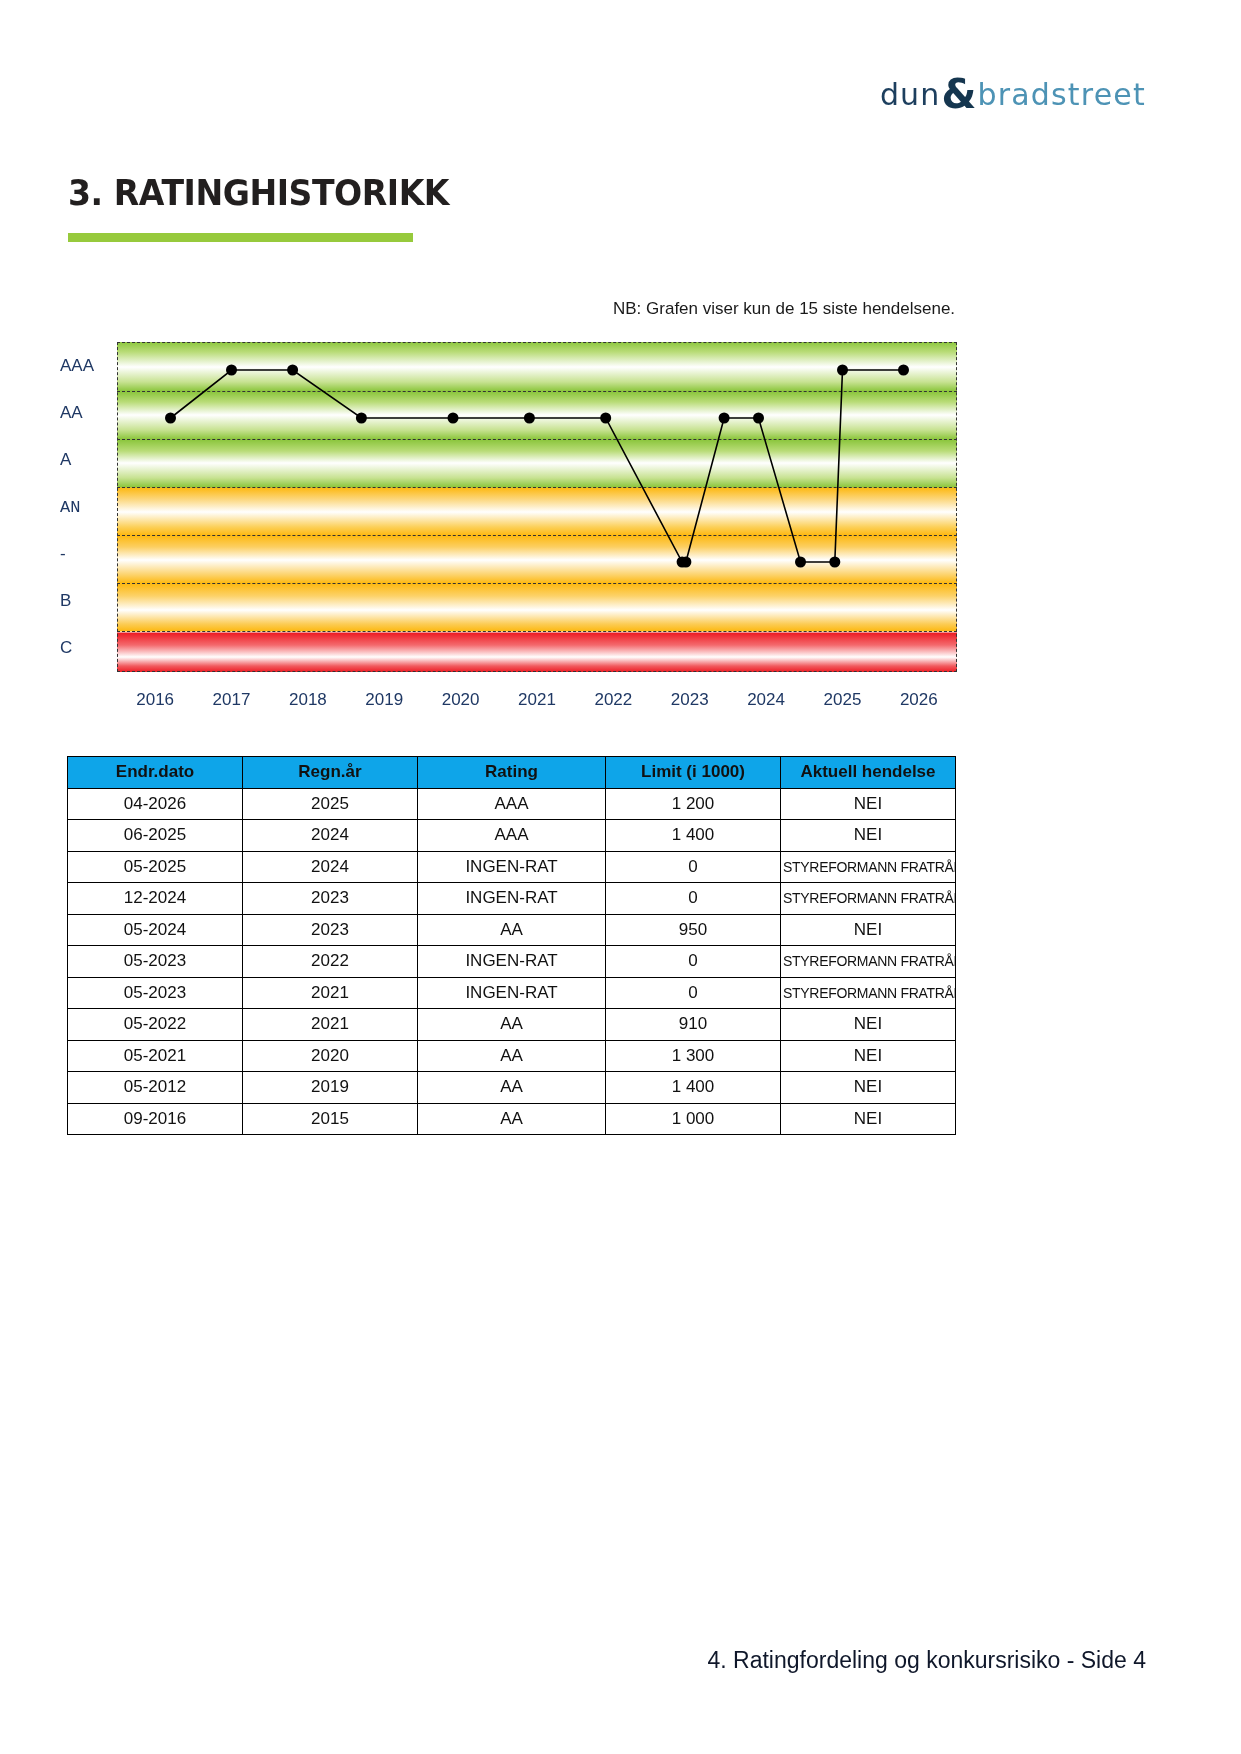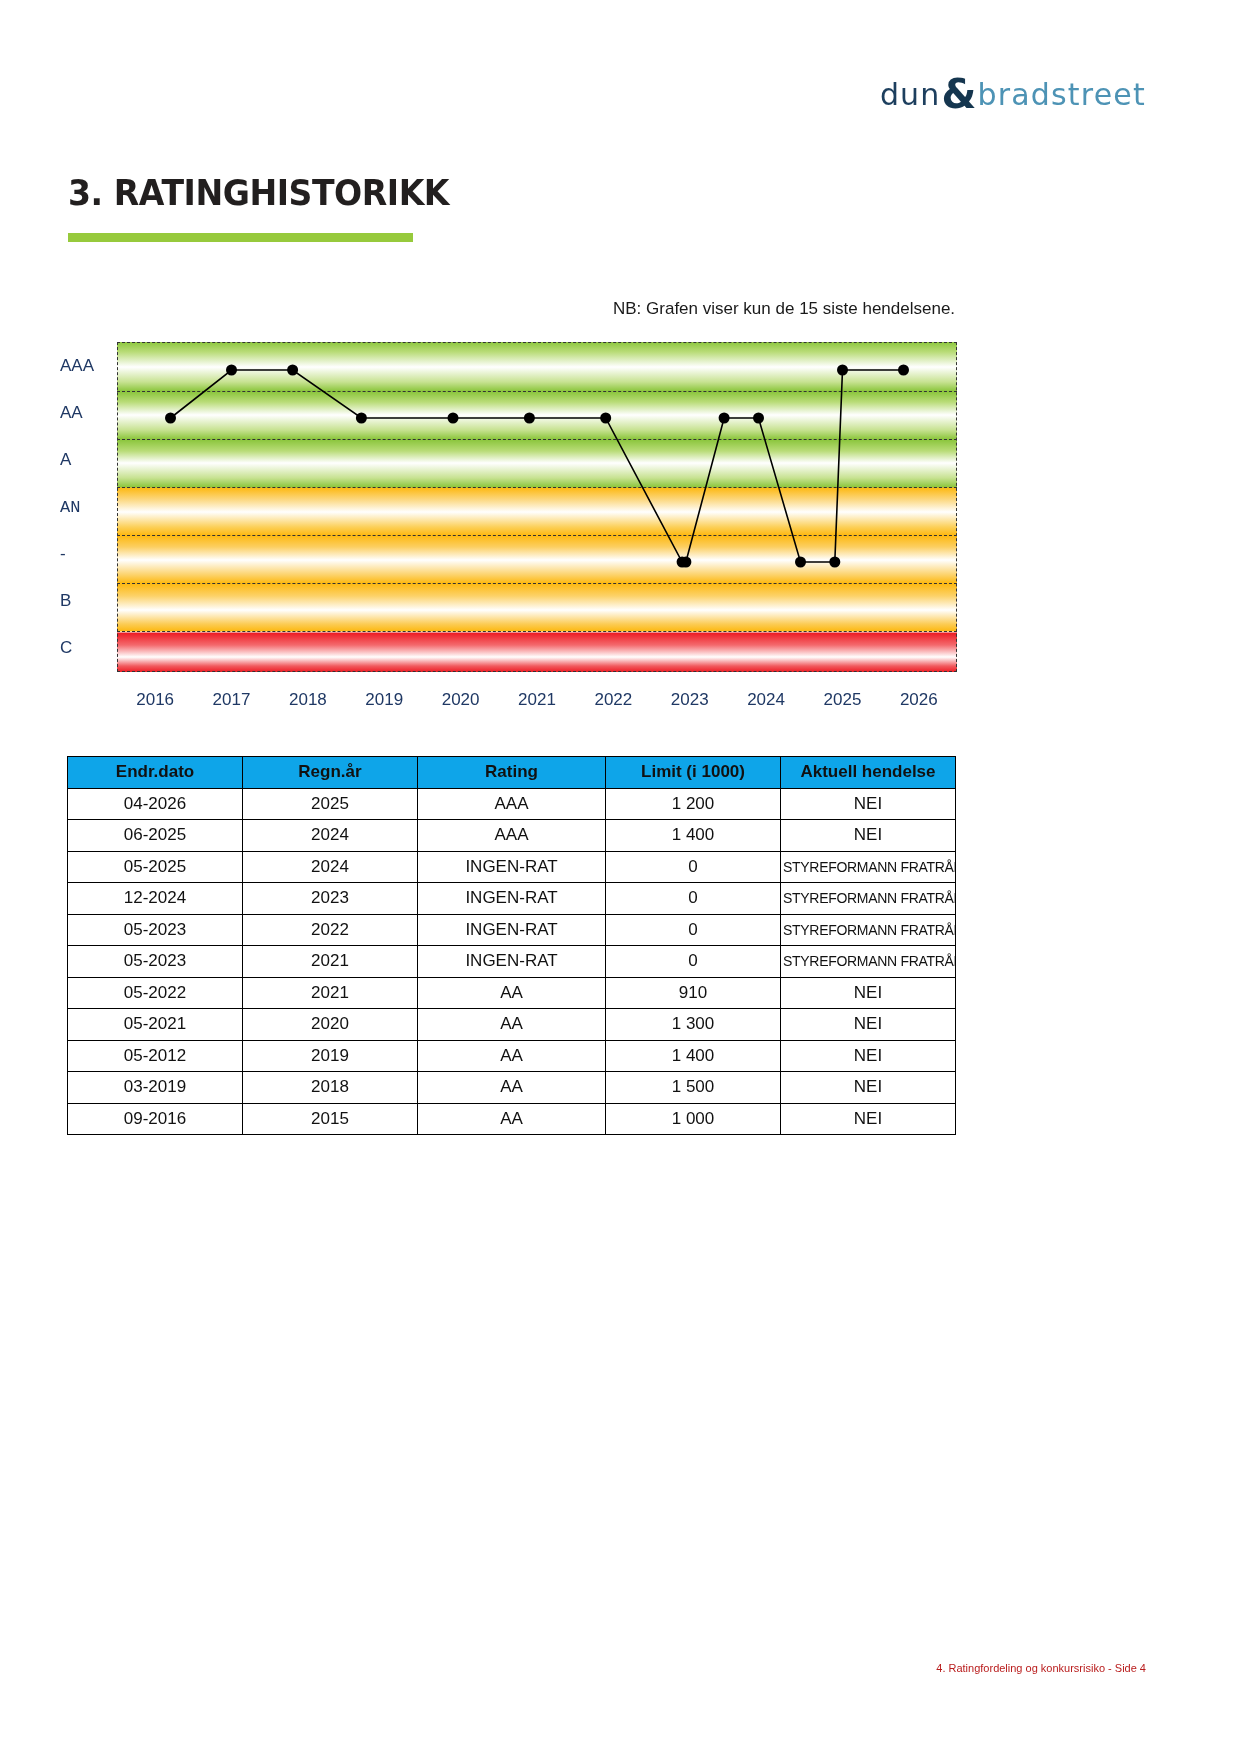--- a/index.html
+++ b/index.html
@@ -206,22 +206,22 @@
   .col-rating{ width: 188px; }
   .col-limit { width: 175px; }
   .col-event { width: 175px; }
   td.evt-long { font-size: 14px; letter-spacing: -0.3px; }
 
   
   .footer {
     position: absolute;
     bottom: 80px;
     right: 95px;
-    font-size: 11px;
-    color: #b91c1c;
+    font-size: 23px;
+    color: #0f172a;
     white-space: nowrap;
   }
 </style>
 </head>
 <body>
 
 <div class="logo-wrap">
   <span class="logo-text">
     <span class="logo-dun">dun</span><span class="logo-amp">&amp;</span><span class="logo-brad">bradstreet</span>
   </span>
@@ -327,20 +327,27 @@
         <td class="evt-long">STYREFORMANN FRATRÅDT</td>
       </tr>
       <tr>
         <td>12-2024</td>
         <td>2023</td>
         <td>INGEN-RAT</td>
         <td>0</td>
         <td class="evt-long">STYREFORMANN FRATRÅDT</td>
       </tr>
       <tr>
+        <td>05-2024</td>
+        <td>2023</td>
+        <td>AA</td>
+        <td>950</td>
+        <td>NEI</td>
+      </tr>
+      <tr>
         <td>05-2023</td>
         <td>2022</td>
         <td>INGEN-RAT</td>
         <td>0</td>
         <td class="evt-long">STYREFORMANN FRATRÅDT</td>
       </tr>
       <tr>
         <td>05-2023</td>
         <td>2021</td>
         <td>INGEN-RAT</td>
@@ -362,27 +369,20 @@
         <td>NEI</td>
       </tr>
       <tr>
         <td>05-2012</td>
         <td>2019</td>
         <td>AA</td>
         <td>1 400</td>
         <td>NEI</td>
       </tr>
       <tr>
-        <td>03-2019</td>
-        <td>2018</td>
-        <td>AA</td>
-        <td>1 500</td>
-        <td>NEI</td>
-      </tr>
-      <tr>
         <td>09-2016</td>
         <td>2015</td>
         <td>AA</td>
         <td>1 000</td>
         <td>NEI</td>
       </tr>
     </tbody>
 </table>
 
 <div class="footer">4. Ratingfordeling og konkursrisiko - Side 4</div>

